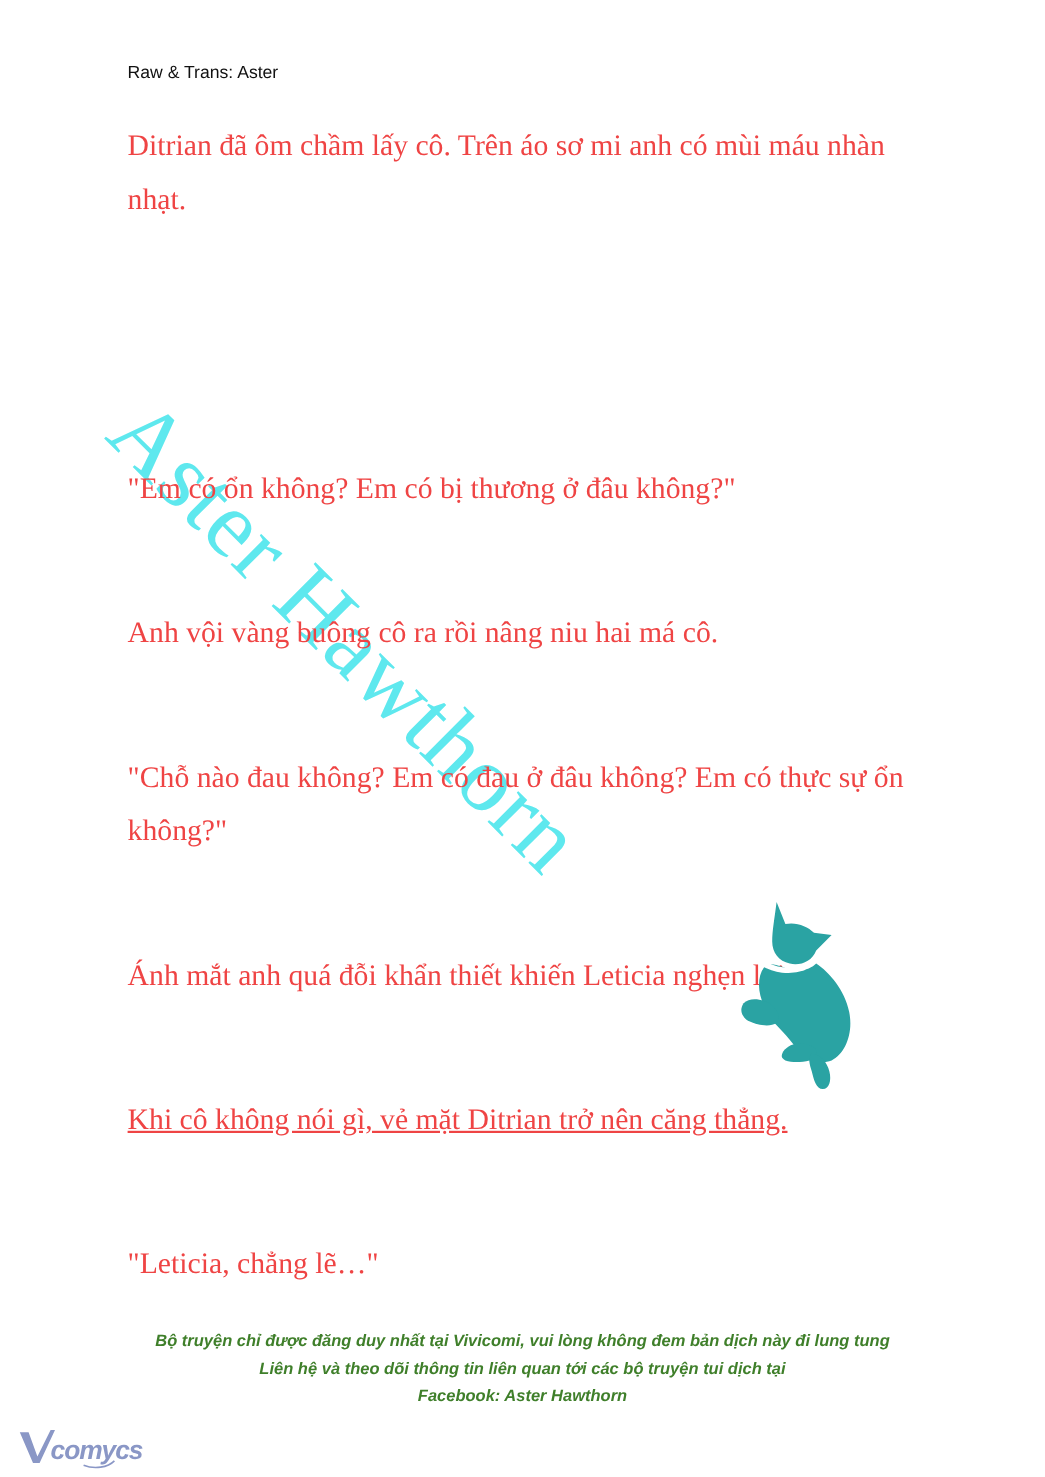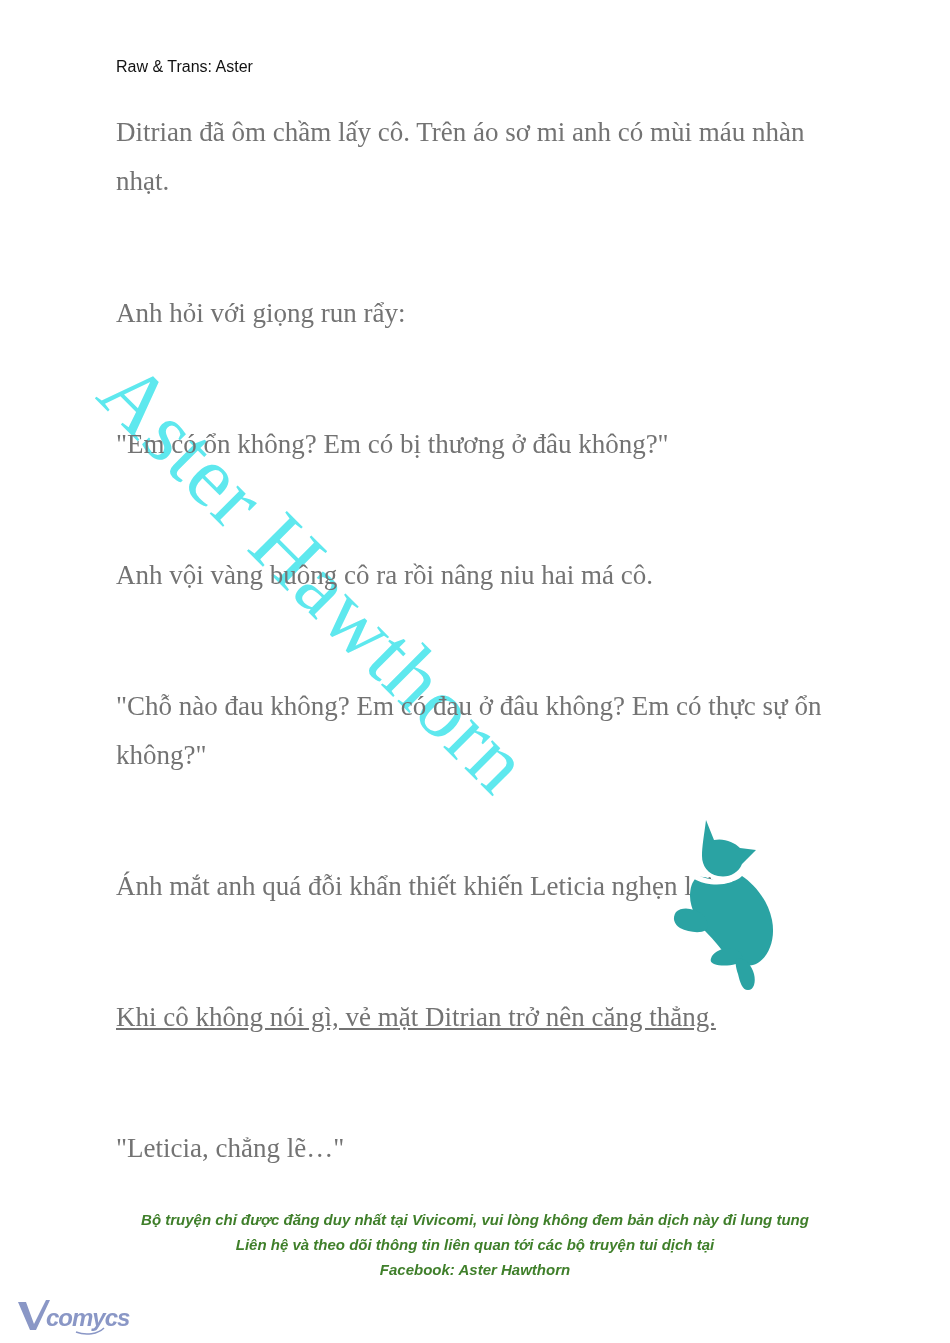--- a/index.html
+++ b/index.html
@@ -27,21 +27,21 @@
       font-size: 16px;
       color: #111111;
     }
     .para {
       position: absolute;
       left: 116px;
       width: 730px;
       font-family: "Liberation Serif", serif;
       font-size: 27px;
       line-height: 49px;
-      color: #737373;
+      color: #ef4444;
       white-space: normal;
       z-index: 2;
     }
     .watermark {
       position: absolute;
       left: 92px;
       top: 560px;
       font-family: "Liberation Serif", serif;
       font-size: 88px;
       color: #5ee8ee;
@@ -93,21 +93,20 @@
 
 <div class="page">
 
   <div class="header">Raw &amp; Trans: Aster</div>
 
   <div class="wm-wrap">
     <div class="watermark" style="left:150px; top:342px; transform: rotate(45deg); font-size:86px;">Aster Hawthorn</div>
   </div>
 
   <p class="para" style="top:108px; margin:0;">Ditrian đã ôm chầm lấy cô. Trên áo sơ mi anh có mùi máu nhàn nhạt.</p>
-  <p class="para" style="top:289px; margin:0;">Anh hỏi với giọng run rẩy:</p>
   <p class="para" style="top:420px; margin:0;">"Em có ổn không? Em có bị thương ở đâu không?"</p>
   <p class="para" style="top:551px; margin:0;">Anh vội vàng buông cô ra rồi nâng niu hai má cô.</p>
   <p class="para" style="top:682px; margin:0;">"Chỗ nào đau không? Em có đau ở đâu không? Em có thực sự ổn không?"</p>
   <p class="para" style="top:862px; margin:0;">Ánh mắt anh quá đỗi khẩn thiết khiến Leticia nghẹn lời.</p>
   <p class="para" style="top:993px; margin:0;text-decoration:underline;">Khi cô không nói gì, vẻ mặt Ditrian trở nên căng thẳng.</p>
   <p class="para" style="top:1124px; margin:0;">"Leticia, chẳng lẽ…"</p>
 
   <svg class="cat" viewBox="0 0 112 185" xmlns="http://www.w3.org/2000/svg">
     <g fill="#2aa3a3">
 

